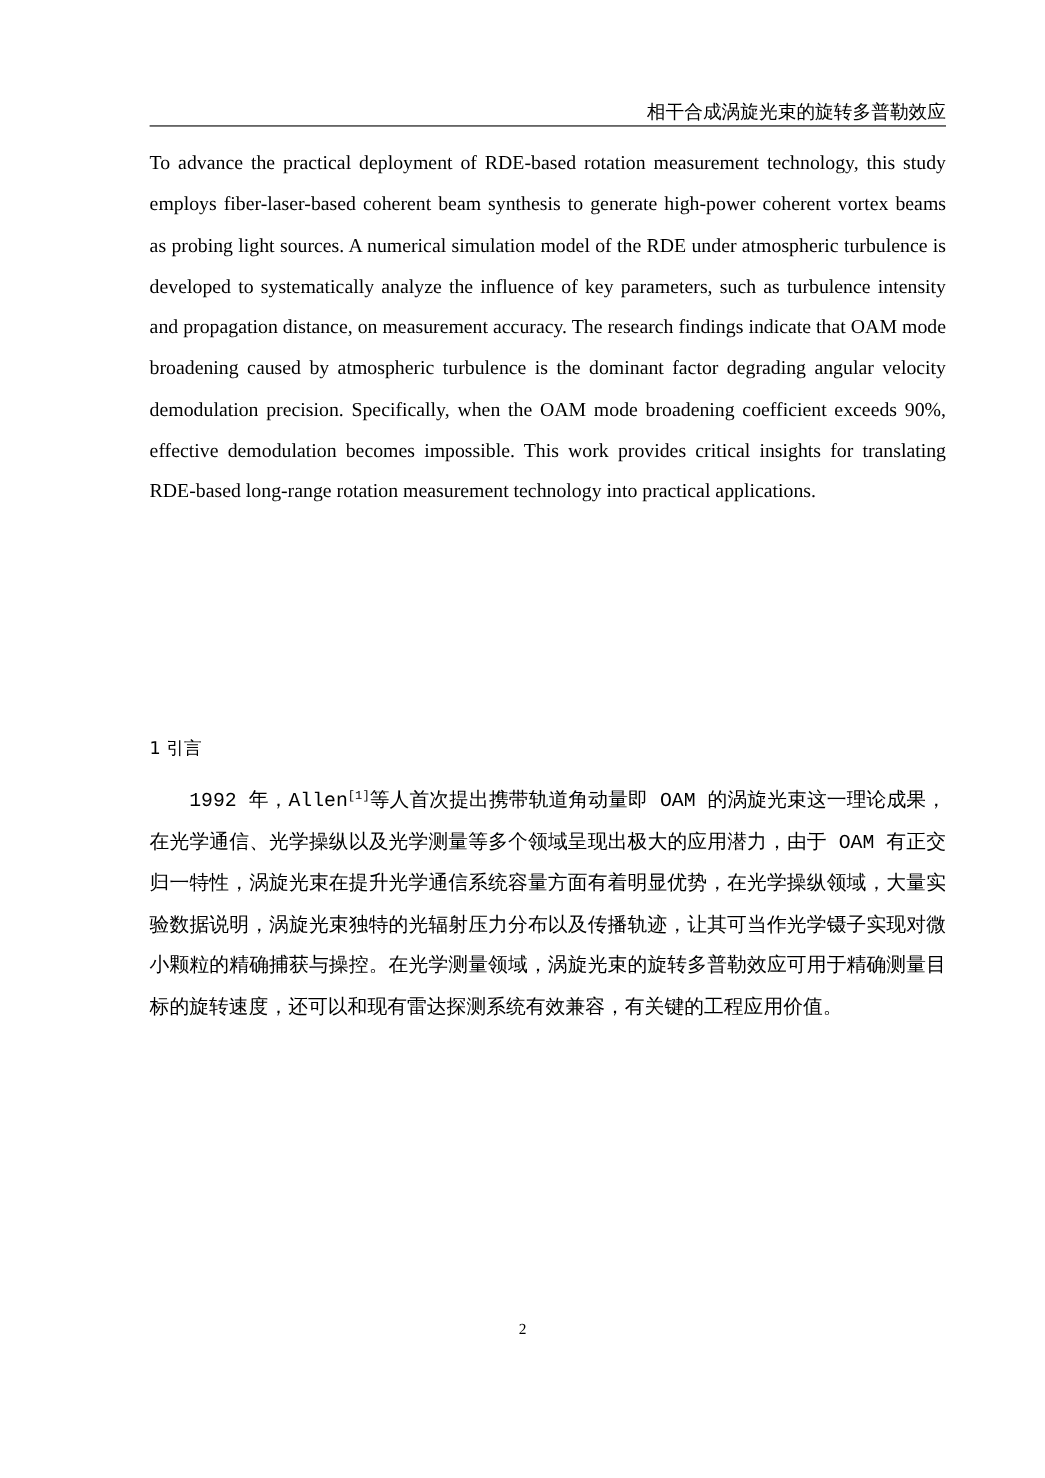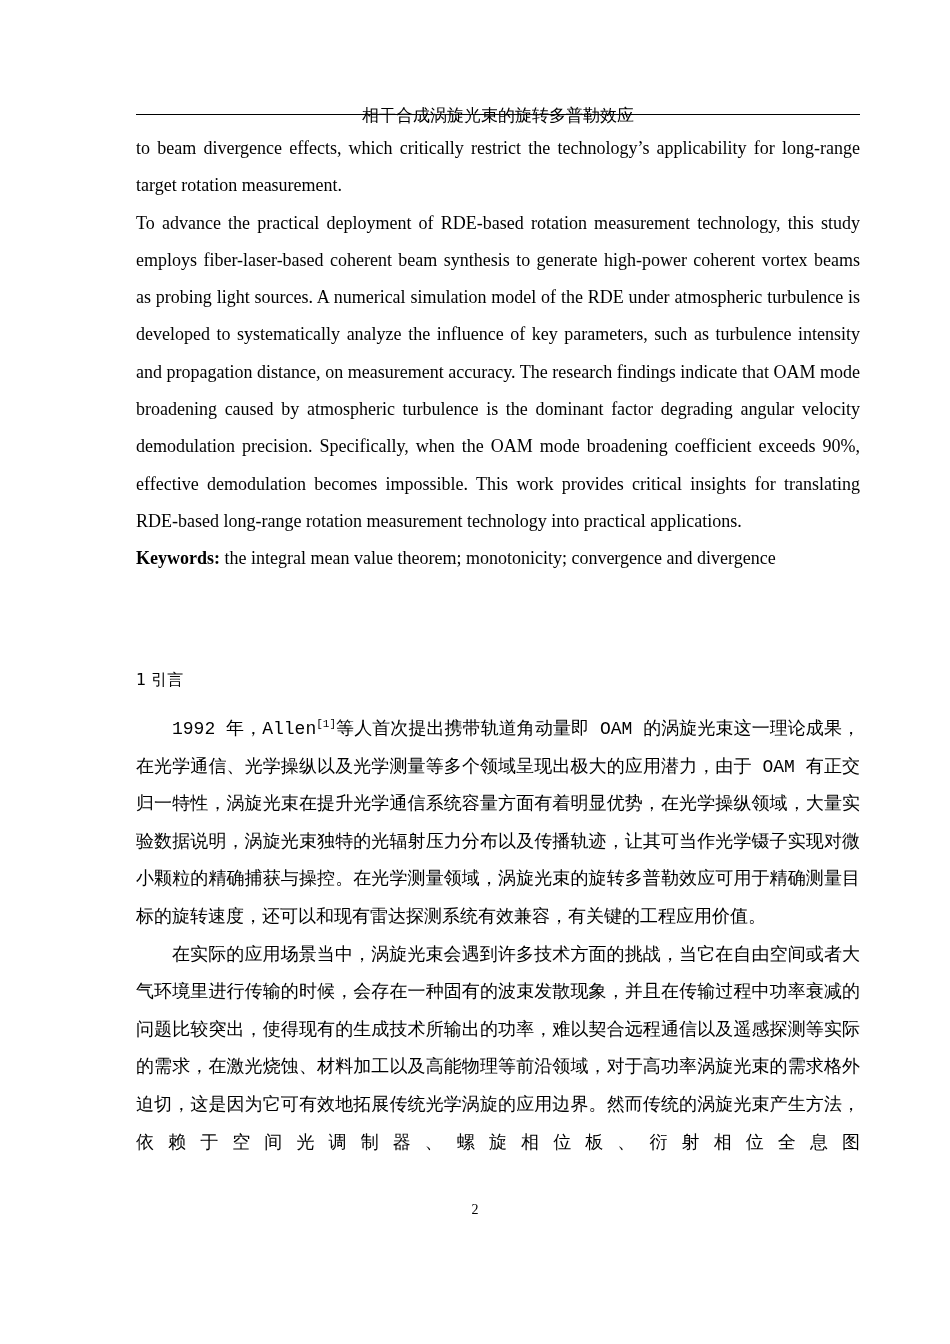--- a/index.html
+++ b/index.html
@@ -1,20 +1,20 @@
 <!DOCTYPE html>
 <html><head>
 <meta charset="utf-8">
 <style>
   html, body { margin: 0; padding: 0; background: #ffffff; }
   body { width: 950px; height: 1344px; position: relative; overflow: hidden; color: #000; }
   .page { position: absolute; left: 0; top: 0; width: 950px; height: 1344px; background: #fff; }
   .header {
-    position: absolute; left: 136px; top: 103px; width: 724px; height: 24px;
-    text-align: center; font-family: "DejaVu Serif", serif; font-size: 17px; line-height: 24px;
+    position: absolute; left: 136px; top: 90px; width: 724px; height: 24px;
+    text-align: right; font-family: "DejaVu Serif", serif; font-size: 17px; line-height: 24px;
   }
   .header-rule { position: absolute; left: 136px; top: 114px; width: 724px; height: 0; border-top: 1.5px solid #000; }
   .en {
     position: absolute; left: 136px; width: 724px;
     font-family: "Liberation Serif", serif; font-size: 18px; line-height: 37.3px;
     text-align: justify;
   }
   .en p { margin: 0; }
   .kw { font-weight: bold; }
   .h1 {
@@ -35,28 +35,23 @@
 </style>
 </head>
 <body>
 
 <div class="page">
 
   <div class="header">相干合成涡旋光束的旋转多普勒效应</div>
   <div class="header-rule"></div>
 
   <div class="en" style="top:130px;">
-    <p>to beam divergence effects, which critically restrict the technology’s applicability for long-range target rotation measurement.</p>
     <p>To advance the practical deployment of RDE-based rotation measurement technology, this study employs fiber-laser-based coherent beam synthesis to generate high-power coherent vortex beams as probing light sources. A numerical simulation model of the RDE under atmospheric turbulence is developed to systematically analyze the influence of key parameters, such as turbulence intensity and propagation distance, on measurement accuracy. The research findings indicate that OAM mode broadening caused by atmospheric turbulence is the dominant factor degrading angular velocity demodulation precision. Specifically, when the OAM mode broadening coefficient exceeds 90%, effective demodulation becomes impossible. This work provides critical insights for translating RDE-based long-range rotation measurement technology into practical applications.</p>
-    <p style="text-align:left;">
-      <span class="kw">Keywords:</span><span> the integral mean value theorem; monotonicity; convergence and divergence</span>
-    </p>
   </div>
 
   <div class="h1">1 引言</div>
 
   <div class="zh" style="top:711px;">
     <p><span>1992 年，Allen</span><sup>[1]</sup><span>等人首次提出携带轨道角动量即 OAM 的涡旋光束这一理论成果，在光学通信、光学操纵以及光学测量等多个领域呈现出极大的应用潜力，由于 OAM 有正交归一特性，涡旋光束在提升光学通信系统容量方面有着明显优势，在光学操纵领域，大量实验数据说明，涡旋光束独特的光辐射压力分布以及传播轨迹，让其可当作光学镊子实现对微小颗粒的精确捕获与操控。在光学测量领域，涡旋光束的旋转多普勒效应可用于精确测量目标的旋转速度，还可以和现有雷达探测系统有效兼容，有关键的工程应用价值。</span></p>
-    <p style="text-align-last:justify;">在实际的应用场景当中，涡旋光束会遇到许多技术方面的挑战，当它在自由空间或者大气环境里进行传输的时候，会存在一种固有的波束发散现象，并且在传输过程中功率衰减的问题比较突出，使得现有的生成技术所输出的功率，难以契合远程通信以及遥感探测等实际的需求，在激光烧蚀、材料加工以及高能物理等前沿领域，对于高功率涡旋光束的需求格外迫切，这是因为它可有效地拓展传统光学涡旋的应用边界。然而传统的涡旋光束产生方法，依赖于空间光调制器、螺旋相位板、衍射相位全息图</p>
   </div>
 
   <div class="pagenum">2</div>
 </div>
 
 </body></html>

